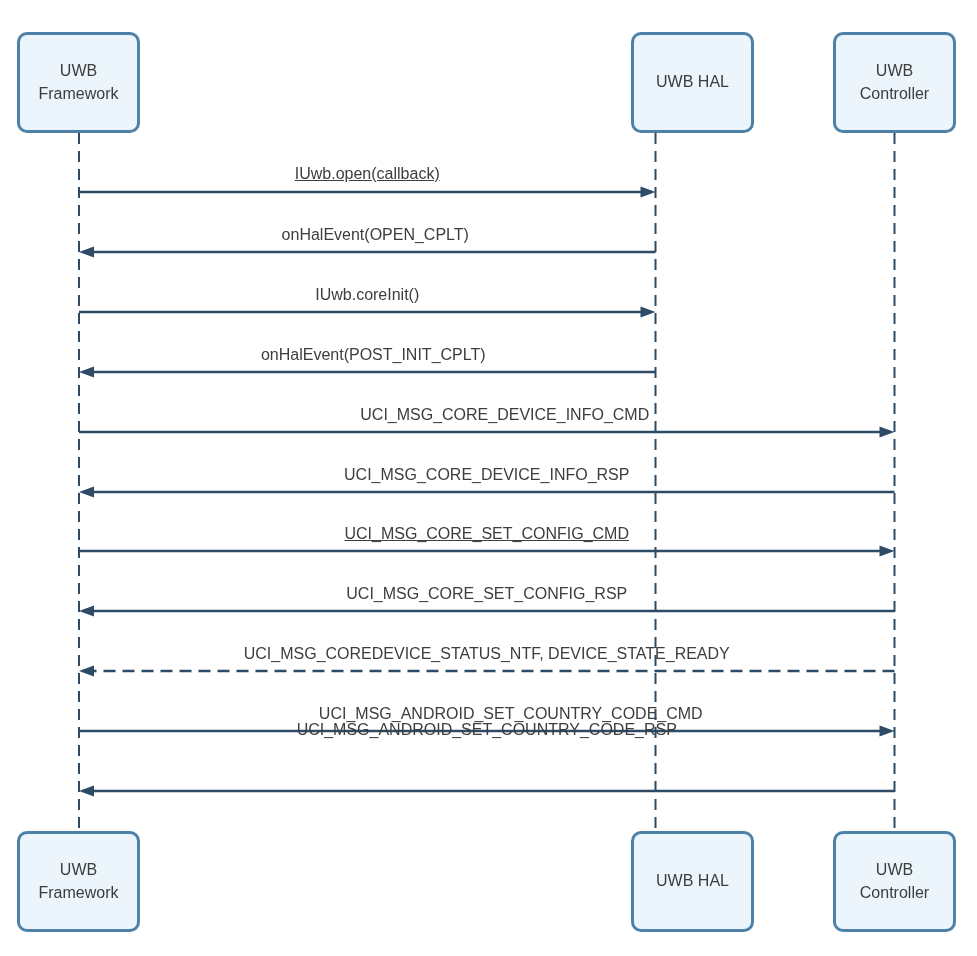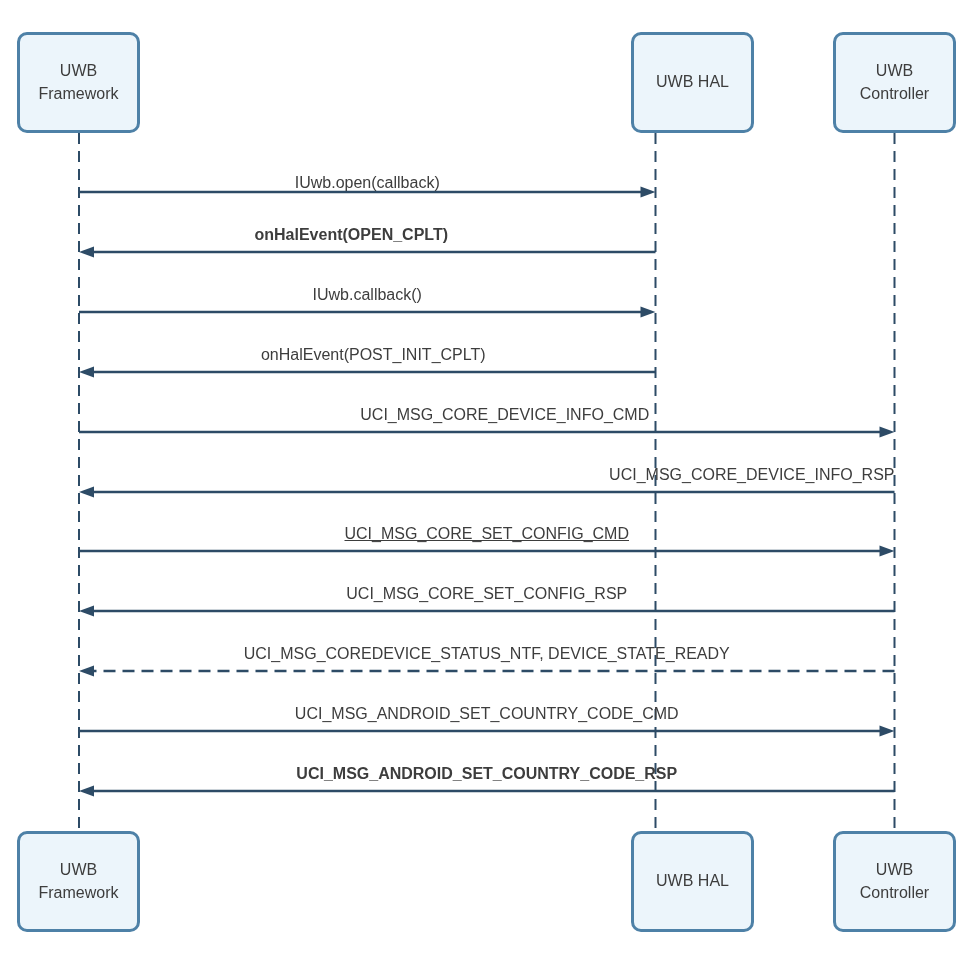--- a/index.html
+++ b/index.html
@@ -99,25 +99,25 @@
   </div>
   <div class="pbox row-bottom p-hal">
     <span>UWB HAL</span>
   </div>
   <div class="pbox row-bottom p-controller">
     <span>UWB
 Controller</span>
   </div>
 
   <div id="labels">
-      <div class="msg-label" style="left: 79px; width: 576.5px; top: 173px;">IUwb.open(callback)</div>
-      <div class="msg-label" style="left: 63px; width: 576.5px; top: 225px; font-weight: bold;">onHalEvent(OPEN_CPLT)</div>
-      <div class="msg-label" style="left: 79px; width: 576.5px; top: 285px;">IUwb.callback()</div>
+      <div class="msg-label" style="left: 79px; width: 576.5px; top: 164px; text-decoration: underline;">IUwb.open(callback)</div>
+      <div class="msg-label" style="left: 87px; width: 576.5px; top: 225px;">onHalEvent(OPEN_CPLT)</div>
+      <div class="msg-label" style="left: 79px; width: 576.5px; top: 285px;">IUwb.coreInit()</div>
       <div class="msg-label" style="left: 85px; width: 576.5px; top: 345px;">onHalEvent(POST_INIT_CPLT)</div>
       <div class="msg-label" style="left: 97px; width: 815.5px; top: 405px;">UCI_MSG_CORE_DEVICE_INFO_CMD</div>
-      <div class="msg-label" style="left: 79px; width: 815.5px; top: 465px; text-align: right;">UCI_MSG_CORE_DEVICE_INFO_RSP</div>
+      <div class="msg-label" style="left: 79px; width: 815.5px; top: 465px;">UCI_MSG_CORE_DEVICE_INFO_RSP</div>
       <div class="msg-label" style="left: 79px; width: 815.5px; top: 524px; text-decoration: underline;">UCI_MSG_CORE_SET_CONFIG_CMD</div>
       <div class="msg-label" style="left: 79px; width: 815.5px; top: 584px;">UCI_MSG_CORE_SET_CONFIG_RSP</div>
       <div class="msg-label" style="left: 79px; width: 815.5px; top: 644px; text-align: center;">UCI_MSG_COREDEVICE_STATUS_NTF, DEVICE_STATE_READY</div>
-      <div class="msg-label" style="left: 79px; width: 815.5px; top: 704px;">UCI_MSG_ANDROID_SET_COUNTRY_CODE_CMD</div>
-      <div class="msg-label" style="left: 79px; width: 815.5px; top: 764px; font-weight: bold;">UCI_MSG_ANDROID_SET_COUNTRY_CODE_RSP</div>
+      <div class="msg-label" style="left: 79px; width: 815.5px; top: 704px; padding-left: 24px;">UCI_MSG_ANDROID_SET_COUNTRY_CODE_CMD</div>
+      <div class="msg-label" style="left: 79px; width: 815.5px; top: 720px;">UCI_MSG_ANDROID_SET_COUNTRY_CODE_RSP</div>
     </div>
 </div>
 
 </body></html>

